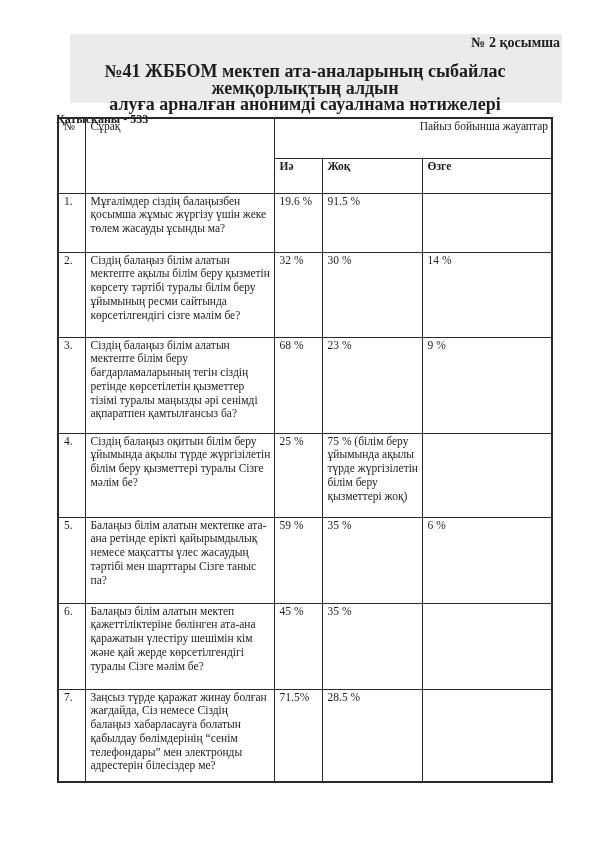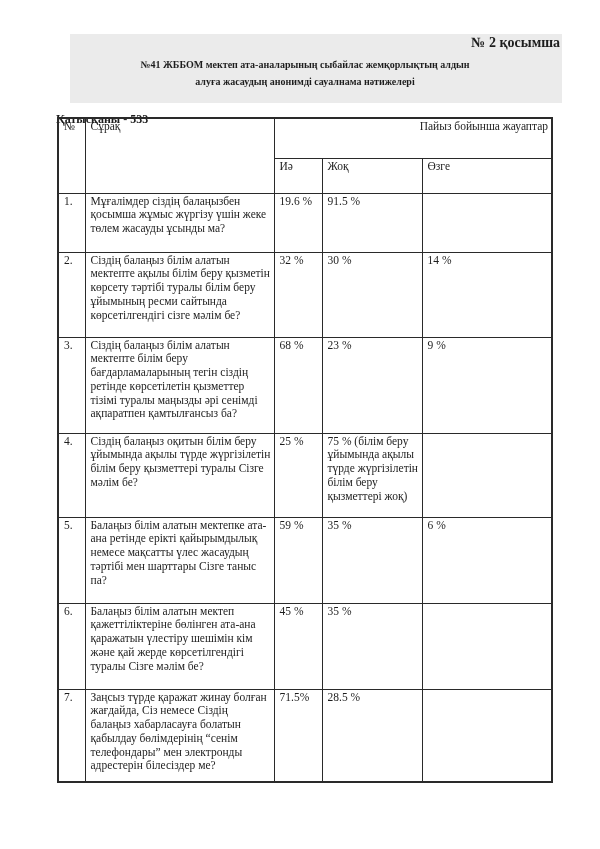--- a/index.html
+++ b/index.html
@@ -24,26 +24,26 @@
     position: absolute;
     top: 35px;
     left: 0;
     width: 560px;
     text-align: right;
     font-weight: bold;
     font-size: 14px;
   }
   .title {
     position: absolute;
-    top: 57px;
+    top: 63px;
     left: 58px;
     width: 494px;
     text-align: center;
     font-weight: bold;
-    font-size: 10px;
+    font-size: 18px;
     line-height: 16.5px;
   }
   .participants {
     position: absolute;
     top: 112px;
     left: 56px;
     font-weight: bold;
     font-size: 12px;
   }
   table.survey {
@@ -66,41 +66,41 @@
     padding: 1px 3px 1px 5px;
     overflow: hidden;
   }
   td.group-head {
     text-align: right;
     vertical-align: middle;
     padding: 2px;
   }
   td.num { padding-left: 6px; }
   tr.h1 { height: 40px; }
-  tr.h2 { height: 35px; }
+  tr.h2 { height: 35px; font-weight: bold; }
   tr.r1 { height: 59px; }
   tr.r2 { height: 85px; }
   tr.r3 { height: 96px; }
   tr.r4 { height: 84px; }
   tr.r5 { height: 86px; }
   tr.r6 { height: 86px; }
   tr.r7 { height: 93px; }
 </style>
 </head>
 <body>
 
 <div class="page">
 
   <div class="scan-band"></div>
 
   <div class="annex">№ 2 қосымша</div>
 
   <div class="title">
     <div>№41 ЖББОМ мектеп ата-аналарының сыбайлас жемқорлықтың алдын</div>
-    <div>алуға жасаудың анонимді сауалнама нәтижелері</div>
+    <div>алуға арналған анонимді сауалнама нәтижелері</div>
   </div>
 
   <div class="participants">Қатысқаны - 533</div>
 
   <table class="survey">
     <colgroup>
       <col style="width:27px">
       <col style="width:189px">
       <col style="width:48px">
       <col style="width:100px">

